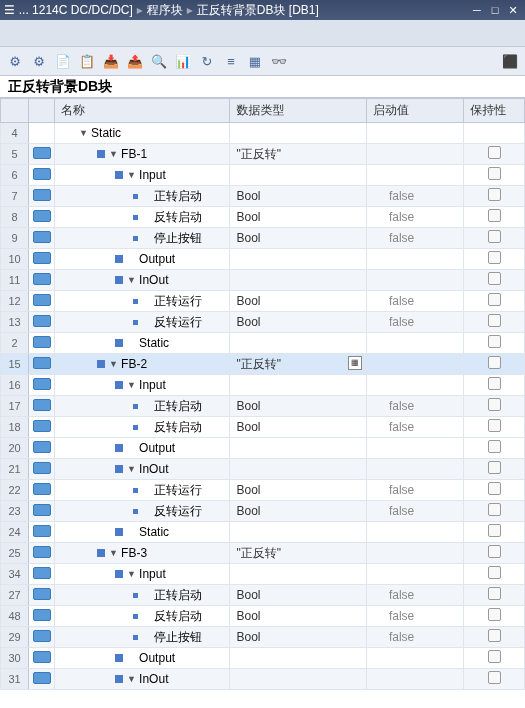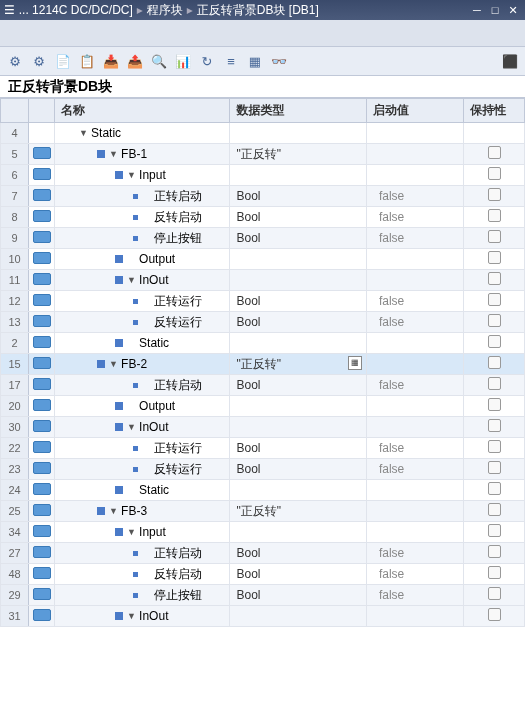--- a/index.html
+++ b/index.html
@@ -8,32 +8,32 @@
 .titlebar .crumb{display:flex;align-items:center;gap:4px;flex:1;overflow:hidden}
 .titlebar .arrow{color:#aab}
 .winbtns{display:flex;gap:2px}
 .winbtn{width:16px;height:14px;display:flex;align-items:center;justify-content:center;color:#fff;font-size:11px}
 .spacer{height:26px}
 .toolbar{height:30px;background:#e8edf5;border-top:1px solid #c0c8d8;border-bottom:1px solid #c0c8d8;display:flex;align-items:center;padding:0 6px;gap:6px}
 .tbicon{width:18px;height:18px;display:flex;align-items:center;justify-content:center;color:#4a6a9a;font-size:13px}
 .blocktitle{height:22px;background:#fff;border-bottom:1px solid #c0c8d8;padding:2px 8px;font-weight:bold;font-size:14px}
 .grid{flex:1;background:#fff;overflow:auto}
 table{border-collapse:collapse;width:100%;table-layout:fixed}
-th{background:#e8edf5;border:1px solid #c0c8d8;padding:3px 6px;text-align:left;font-weight:bold;color:#333;height:22px}
+th{background:#e8edf5;border:1px solid #c0c8d8;padding:3px 6px;text-align:left;font-weight:normal;color:#333;height:22px}
 td{border:1px solid #e0e4ec;padding:0;height:20px;vertical-align:middle}
 tr.alt td{background:#f2f5fa}
 .rownum{width:26px;background:#e8edf5!important;text-align:center;color:#666;border-right:1px solid #c0c8d8;font-size:11px}
 .iconcell{width:24px;text-align:center}
 .namecell{padding-left:4px;display:flex;align-items:center;height:20px}
 .indent{display:inline-block}
 .expander{width:10px;display:inline-block;color:#555;font-size:9px;margin-right:2px}
 .bullet{width:8px;height:8px;display:inline-block;background:#4a7ac8;margin-right:4px;flex-shrink:0}
 .bullet.small{width:5px;height:5px}
 .typecell{padding-left:6px;color:#333}
-.startcell{padding-left:12px;color:#888}
+.startcell{padding-left:22px;color:#888}
 .chkcell{width:56px;text-align:center}
 .chk{width:13px;height:13px;border:1px solid #999;border-radius:2px;display:inline-block;background:#f8f8f8}
 .dbicon{display:inline-flex;width:18px;height:12px;background:#5a9ad8;border:1px solid #3a7ab8;border-radius:2px;align-items:center;justify-content:center;color:#fff;font-size:7px}
 .selicon{width:14px;height:14px;border:1px solid #888;display:inline-flex;align-items:center;justify-content:center;font-size:8px;float:right;margin-right:4px;background:#fff}
 tr.sel td{background:#d8e8f8!important}
 </style>
 </head>
 <body>
 
 <div class="titlebar">
@@ -266,183 +266,228 @@
               <span class="indent" style="width:38px"></span>
               <span class="bullet "></span>
               <span class="expander">▼</span>
               <span>FB-2</span>
             </div>
           </td>
           <td class="typecell">"正反转"<span class="selicon">▦</span></td>
           <td class="startcell"></td>
           <td class="chkcell"><span class="chk"></span></td>
         </tr>
+        <tr>
+          <td class="rownum">16</td>
+          <td class="iconcell"><span class="dbicon"></span></td>
+          <td>
+            <div class="namecell">
+              <span class="indent" style="width:56px"></span>
+              <span class="bullet "></span>
+              <span class="expander">▼</span>
+              <span>Input</span>
+            </div>
+          </td>
+          <td class="typecell"></td>
+          <td class="startcell"></td>
+          <td class="chkcell"><span class="chk"></span></td>
+        </tr>
         <tr class="alt">
           <td class="rownum">17</td>
           <td class="iconcell"><span class="dbicon"></span></td>
           <td>
             <div class="namecell">
               <span class="indent" style="width:74px"></span>
               <span class="bullet small"></span>
               <span class="expander"></span>
               <span>正转启动</span>
             </div>
           </td>
           <td class="typecell">Bool</td>
           <td class="startcell">false</td>
           <td class="chkcell"><span class="chk"></span></td>
         </tr>
         <tr>
+          <td class="rownum">18</td>
+          <td class="iconcell"><span class="dbicon"></span></td>
+          <td>
+            <div class="namecell">
+              <span class="indent" style="width:74px"></span>
+              <span class="bullet small"></span>
+              <span class="expander"></span>
+              <span>反转启动</span>
+            </div>
+          </td>
+          <td class="typecell">Bool</td>
+          <td class="startcell">false</td>
+          <td class="chkcell"><span class="chk"></span></td>
+        </tr>
+        <tr>
           <td class="rownum">20</td>
           <td class="iconcell"><span class="dbicon"></span></td>
           <td>
             <div class="namecell">
               <span class="indent" style="width:56px"></span>
               <span class="bullet "></span>
               <span class="expander"></span>
               <span>Output</span>
             </div>
           </td>
           <td class="typecell"></td>
           <td class="startcell"></td>
           <td class="chkcell"><span class="chk"></span></td>
         </tr>
         <tr class="alt">
+          <td class="rownum">21</td>
+          <td class="iconcell"><span class="dbicon"></span></td>
+          <td>
+            <div class="namecell">
+              <span class="indent" style="width:56px"></span>
+              <span class="bullet "></span>
+              <span class="expander">▼</span>
+              <span>InOut</span>
+            </div>
+          </td>
+          <td class="typecell"></td>
+          <td class="startcell"></td>
+          <td class="chkcell"><span class="chk"></span></td>
+        </tr>
+        <tr>
+          <td class="rownum">22</td>
+          <td class="iconcell"><span class="dbicon"></span></td>
+          <td>
+            <div class="namecell">
+              <span class="indent" style="width:74px"></span>
+              <span class="bullet small"></span>
+              <span class="expander"></span>
+              <span>正转运行</span>
+            </div>
+          </td>
+          <td class="typecell">Bool</td>
+          <td class="startcell">false</td>
+          <td class="chkcell"><span class="chk"></span></td>
+        </tr>
+        <tr class="alt">
+          <td class="rownum">23</td>
+          <td class="iconcell"><span class="dbicon"></span></td>
+          <td>
+            <div class="namecell">
+              <span class="indent" style="width:74px"></span>
+              <span class="bullet small"></span>
+              <span class="expander"></span>
+              <span>反转运行</span>
+            </div>
+          </td>
+          <td class="typecell">Bool</td>
+          <td class="startcell">false</td>
+          <td class="chkcell"><span class="chk"></span></td>
+        </tr>
+        <tr>
+          <td class="rownum">24</td>
+          <td class="iconcell"><span class="dbicon"></span></td>
+          <td>
+            <div class="namecell">
+              <span class="indent" style="width:56px"></span>
+              <span class="bullet "></span>
+              <span class="expander"></span>
+              <span>Static</span>
+            </div>
+          </td>
+          <td class="typecell"></td>
+          <td class="startcell"></td>
+          <td class="chkcell"><span class="chk"></span></td>
+        </tr>
+        <tr class="alt">
+          <td class="rownum">25</td>
+          <td class="iconcell"><span class="dbicon"></span></td>
+          <td>
+            <div class="namecell">
+              <span class="indent" style="width:38px"></span>
+              <span class="bullet "></span>
+              <span class="expander">▼</span>
+              <span>FB-3</span>
+            </div>
+          </td>
+          <td class="typecell">"正反转"</td>
+          <td class="startcell"></td>
+          <td class="chkcell"><span class="chk"></span></td>
+        </tr>
+        <tr>
+          <td class="rownum">34</td>
+          <td class="iconcell"><span class="dbicon"></span></td>
+          <td>
+            <div class="namecell">
+              <span class="indent" style="width:56px"></span>
+              <span class="bullet "></span>
+              <span class="expander">▼</span>
+              <span>Input</span>
+            </div>
+          </td>
+          <td class="typecell"></td>
+          <td class="startcell"></td>
+          <td class="chkcell"><span class="chk"></span></td>
+        </tr>
+        <tr class="alt">
+          <td class="rownum">27</td>
+          <td class="iconcell"><span class="dbicon"></span></td>
+          <td>
+            <div class="namecell">
+              <span class="indent" style="width:74px"></span>
+              <span class="bullet small"></span>
+              <span class="expander"></span>
+              <span>正转启动</span>
+            </div>
+          </td>
+          <td class="typecell">Bool</td>
+          <td class="startcell">false</td>
+          <td class="chkcell"><span class="chk"></span></td>
+        </tr>
+        <tr>
+          <td class="rownum">48</td>
+          <td class="iconcell"><span class="dbicon"></span></td>
+          <td>
+            <div class="namecell">
+              <span class="indent" style="width:74px"></span>
+              <span class="bullet small"></span>
+              <span class="expander"></span>
+              <span>反转启动</span>
+            </div>
+          </td>
+          <td class="typecell">Bool</td>
+          <td class="startcell">false</td>
+          <td class="chkcell"><span class="chk"></span></td>
+        </tr>
+        <tr class="alt">
+          <td class="rownum">29</td>
+          <td class="iconcell"><span class="dbicon"></span></td>
+          <td>
+            <div class="namecell">
+              <span class="indent" style="width:74px"></span>
+              <span class="bullet small"></span>
+              <span class="expander"></span>
+              <span>停止按钮</span>
+            </div>
+          </td>
+          <td class="typecell">Bool</td>
+          <td class="startcell">false</td>
+          <td class="chkcell"><span class="chk"></span></td>
+        </tr>
+        <tr>
           <td class="rownum">30</td>
           <td class="iconcell"><span class="dbicon"></span></td>
           <td>
             <div class="namecell">
               <span class="indent" style="width:56px"></span>
               <span class="bullet "></span>
-              <span class="expander">▼</span>
-              <span>InOut</span>
-            </div>
-          </td>
-          <td class="typecell"></td>
-          <td class="startcell"></td>
-          <td class="chkcell"><span class="chk"></span></td>
-        </tr>
-        <tr>
-          <td class="rownum">22</td>
-          <td class="iconcell"><span class="dbicon"></span></td>
-          <td>
-            <div class="namecell">
-              <span class="indent" style="width:74px"></span>
-              <span class="bullet small"></span>
-              <span class="expander"></span>
-              <span>正转运行</span>
-            </div>
-          </td>
-          <td class="typecell">Bool</td>
-          <td class="startcell">false</td>
-          <td class="chkcell"><span class="chk"></span></td>
-        </tr>
-        <tr class="alt">
-          <td class="rownum">23</td>
-          <td class="iconcell"><span class="dbicon"></span></td>
-          <td>
-            <div class="namecell">
-              <span class="indent" style="width:74px"></span>
-              <span class="bullet small"></span>
-              <span class="expander"></span>
-              <span>反转运行</span>
-            </div>
-          </td>
-          <td class="typecell">Bool</td>
-          <td class="startcell">false</td>
-          <td class="chkcell"><span class="chk"></span></td>
-        </tr>
-        <tr>
-          <td class="rownum">24</td>
-          <td class="iconcell"><span class="dbicon"></span></td>
-          <td>
-            <div class="namecell">
-              <span class="indent" style="width:56px"></span>
-              <span class="bullet "></span>
-              <span class="expander"></span>
-              <span>Static</span>
-            </div>
-          </td>
-          <td class="typecell"></td>
-          <td class="startcell"></td>
-          <td class="chkcell"><span class="chk"></span></td>
-        </tr>
-        <tr class="alt">
-          <td class="rownum">25</td>
-          <td class="iconcell"><span class="dbicon"></span></td>
-          <td>
-            <div class="namecell">
-              <span class="indent" style="width:38px"></span>
-              <span class="bullet "></span>
-              <span class="expander">▼</span>
-              <span>FB-3</span>
-            </div>
-          </td>
-          <td class="typecell">"正反转"</td>
-          <td class="startcell"></td>
-          <td class="chkcell"><span class="chk"></span></td>
-        </tr>
-        <tr>
-          <td class="rownum">34</td>
-          <td class="iconcell"><span class="dbicon"></span></td>
-          <td>
-            <div class="namecell">
-              <span class="indent" style="width:56px"></span>
-              <span class="bullet "></span>
-              <span class="expander">▼</span>
-              <span>Input</span>
-            </div>
-          </td>
-          <td class="typecell"></td>
-          <td class="startcell"></td>
-          <td class="chkcell"><span class="chk"></span></td>
-        </tr>
-        <tr class="alt">
-          <td class="rownum">27</td>
-          <td class="iconcell"><span class="dbicon"></span></td>
-          <td>
-            <div class="namecell">
-              <span class="indent" style="width:74px"></span>
-              <span class="bullet small"></span>
-              <span class="expander"></span>
-              <span>正转启动</span>
-            </div>
-          </td>
-          <td class="typecell">Bool</td>
-          <td class="startcell">false</td>
-          <td class="chkcell"><span class="chk"></span></td>
-        </tr>
-        <tr>
-          <td class="rownum">48</td>
-          <td class="iconcell"><span class="dbicon"></span></td>
-          <td>
-            <div class="namecell">
-              <span class="indent" style="width:74px"></span>
-              <span class="bullet small"></span>
-              <span class="expander"></span>
-              <span>反转启动</span>
-            </div>
-          </td>
-          <td class="typecell">Bool</td>
-          <td class="startcell">false</td>
-          <td class="chkcell"><span class="chk"></span></td>
-        </tr>
-        <tr class="alt">
-          <td class="rownum">29</td>
-          <td class="iconcell"><span class="dbicon"></span></td>
-          <td>
-            <div class="namecell">
-              <span class="indent" style="width:74px"></span>
-              <span class="bullet small"></span>
-              <span class="expander"></span>
-              <span>停止按钮</span>
-            </div>
-          </td>
-          <td class="typecell">Bool</td>
-          <td class="startcell">false</td>
+              <span class="expander"></span>
+              <span>Output</span>
+            </div>
+          </td>
+          <td class="typecell"></td>
+          <td class="startcell"></td>
           <td class="chkcell"><span class="chk"></span></td>
         </tr>
         <tr class="alt">
           <td class="rownum">31</td>
           <td class="iconcell"><span class="dbicon"></span></td>
           <td>
             <div class="namecell">
               <span class="indent" style="width:56px"></span>
               <span class="bullet "></span>
               <span class="expander">▼</span>

